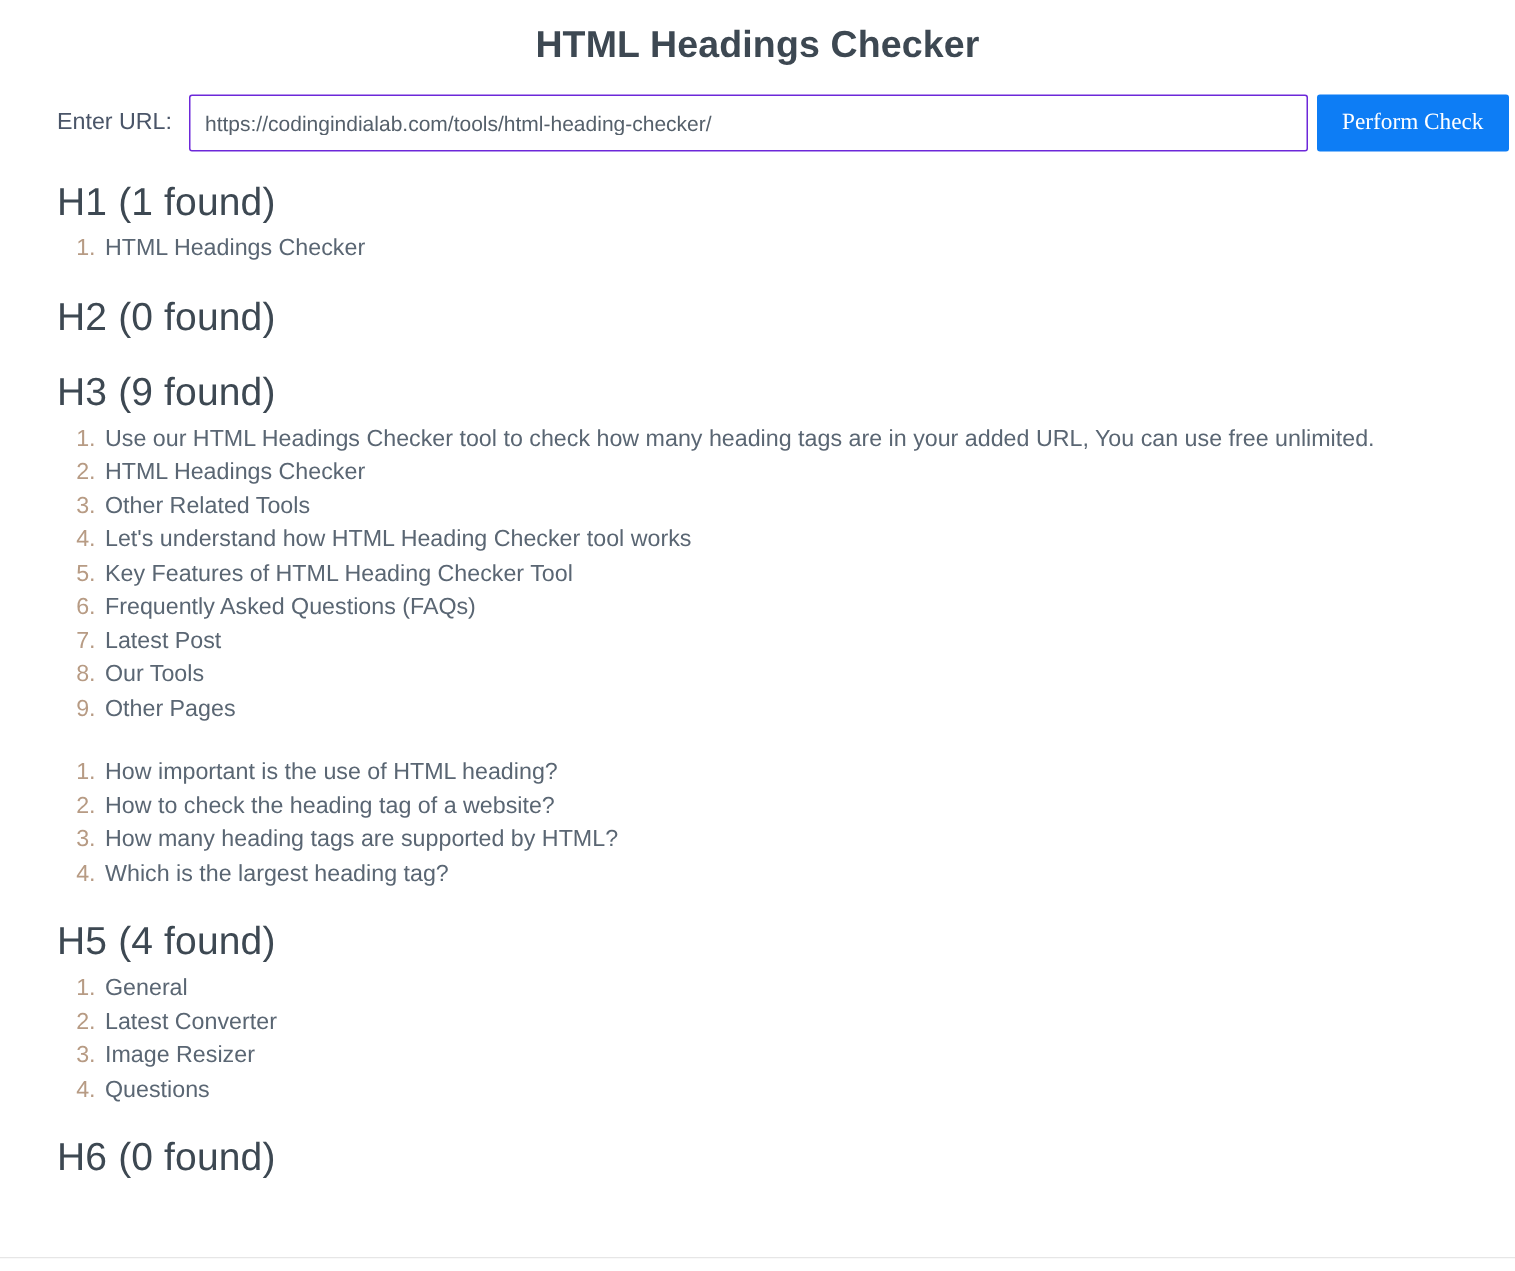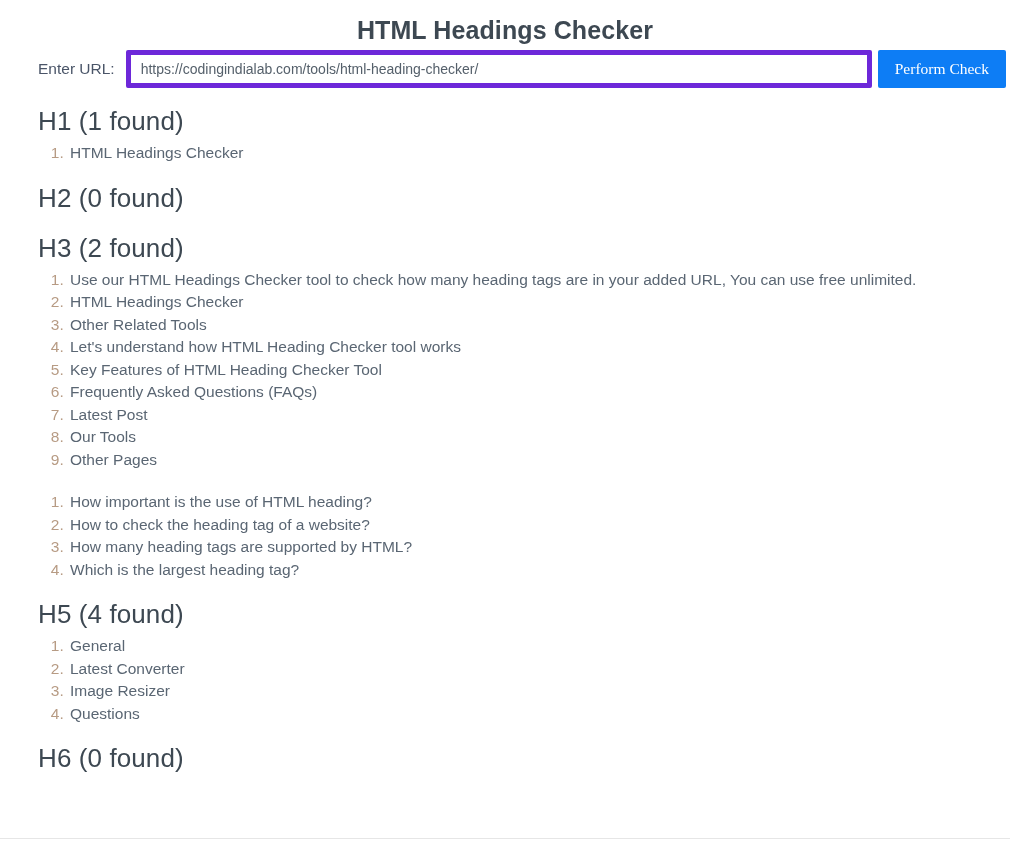--- a/index.html
+++ b/index.html
@@ -27,34 +27,34 @@
     font-weight: bold;
     color: #3d4852;
     letter-spacing: 0.1px;
     line-height: 32px;
   }
 
   
   .url-row {
     display: flex;
     align-items: center;
-    margin-top: 4px;
+    margin-top: 17px;
     padding: 0 2px 0 38px;
   }
   .url-label {
     font-size: 15.5px;
     color: #4a5568;
     white-space: nowrap;
     margin-right: 11px;
     line-height: 20px;
   }
   .url-input {
     flex: 1 1 auto;
     height: 38px;
-    border: 5px solid #6d28d9;
+    border: 1px solid #6d28d9;
     border-radius: 2px;
     padding: 0 10px;
     font-family: "Liberation Sans", sans-serif;
     font-size: 14px;
     color: #55606b;
     background: #ffffff;
     outline: none;
     min-width: 0;
   }
   .url-input::placeholder { color: #9aa4ae; }
@@ -141,21 +141,21 @@
       <ol class="group-list">
         <li><span class="item-text">HTML Headings Checker</span></li>
       </ol>
     </div>
     <div class="group-spacer"></div>
     <div class="heading-group">
       <h2 class="group-title">H2 (0 found)</h2>
     </div>
     <div class="group-spacer"></div>
     <div class="heading-group">
-      <h2 class="group-title">H3 (2 found)</h2>
+      <h2 class="group-title">H3 (9 found)</h2>
       <ol class="group-list">
         <li><span class="item-text">Use our HTML Headings Checker tool to check how many heading tags are in your added URL, You can use free unlimited.</span></li>
         <li><span class="item-text">HTML Headings Checker</span></li>
         <li><span class="item-text">Other Related Tools</span></li>
         <li><span class="item-text">Let's understand how HTML Heading Checker tool works</span></li>
         <li><span class="item-text">Key Features of HTML Heading Checker Tool</span></li>
         <li><span class="item-text">Frequently Asked Questions (FAQs)</span></li>
         <li><span class="item-text">Latest Post</span></li>
         <li><span class="item-text">Our Tools</span></li>
         <li><span class="item-text">Other Pages</span></li>

